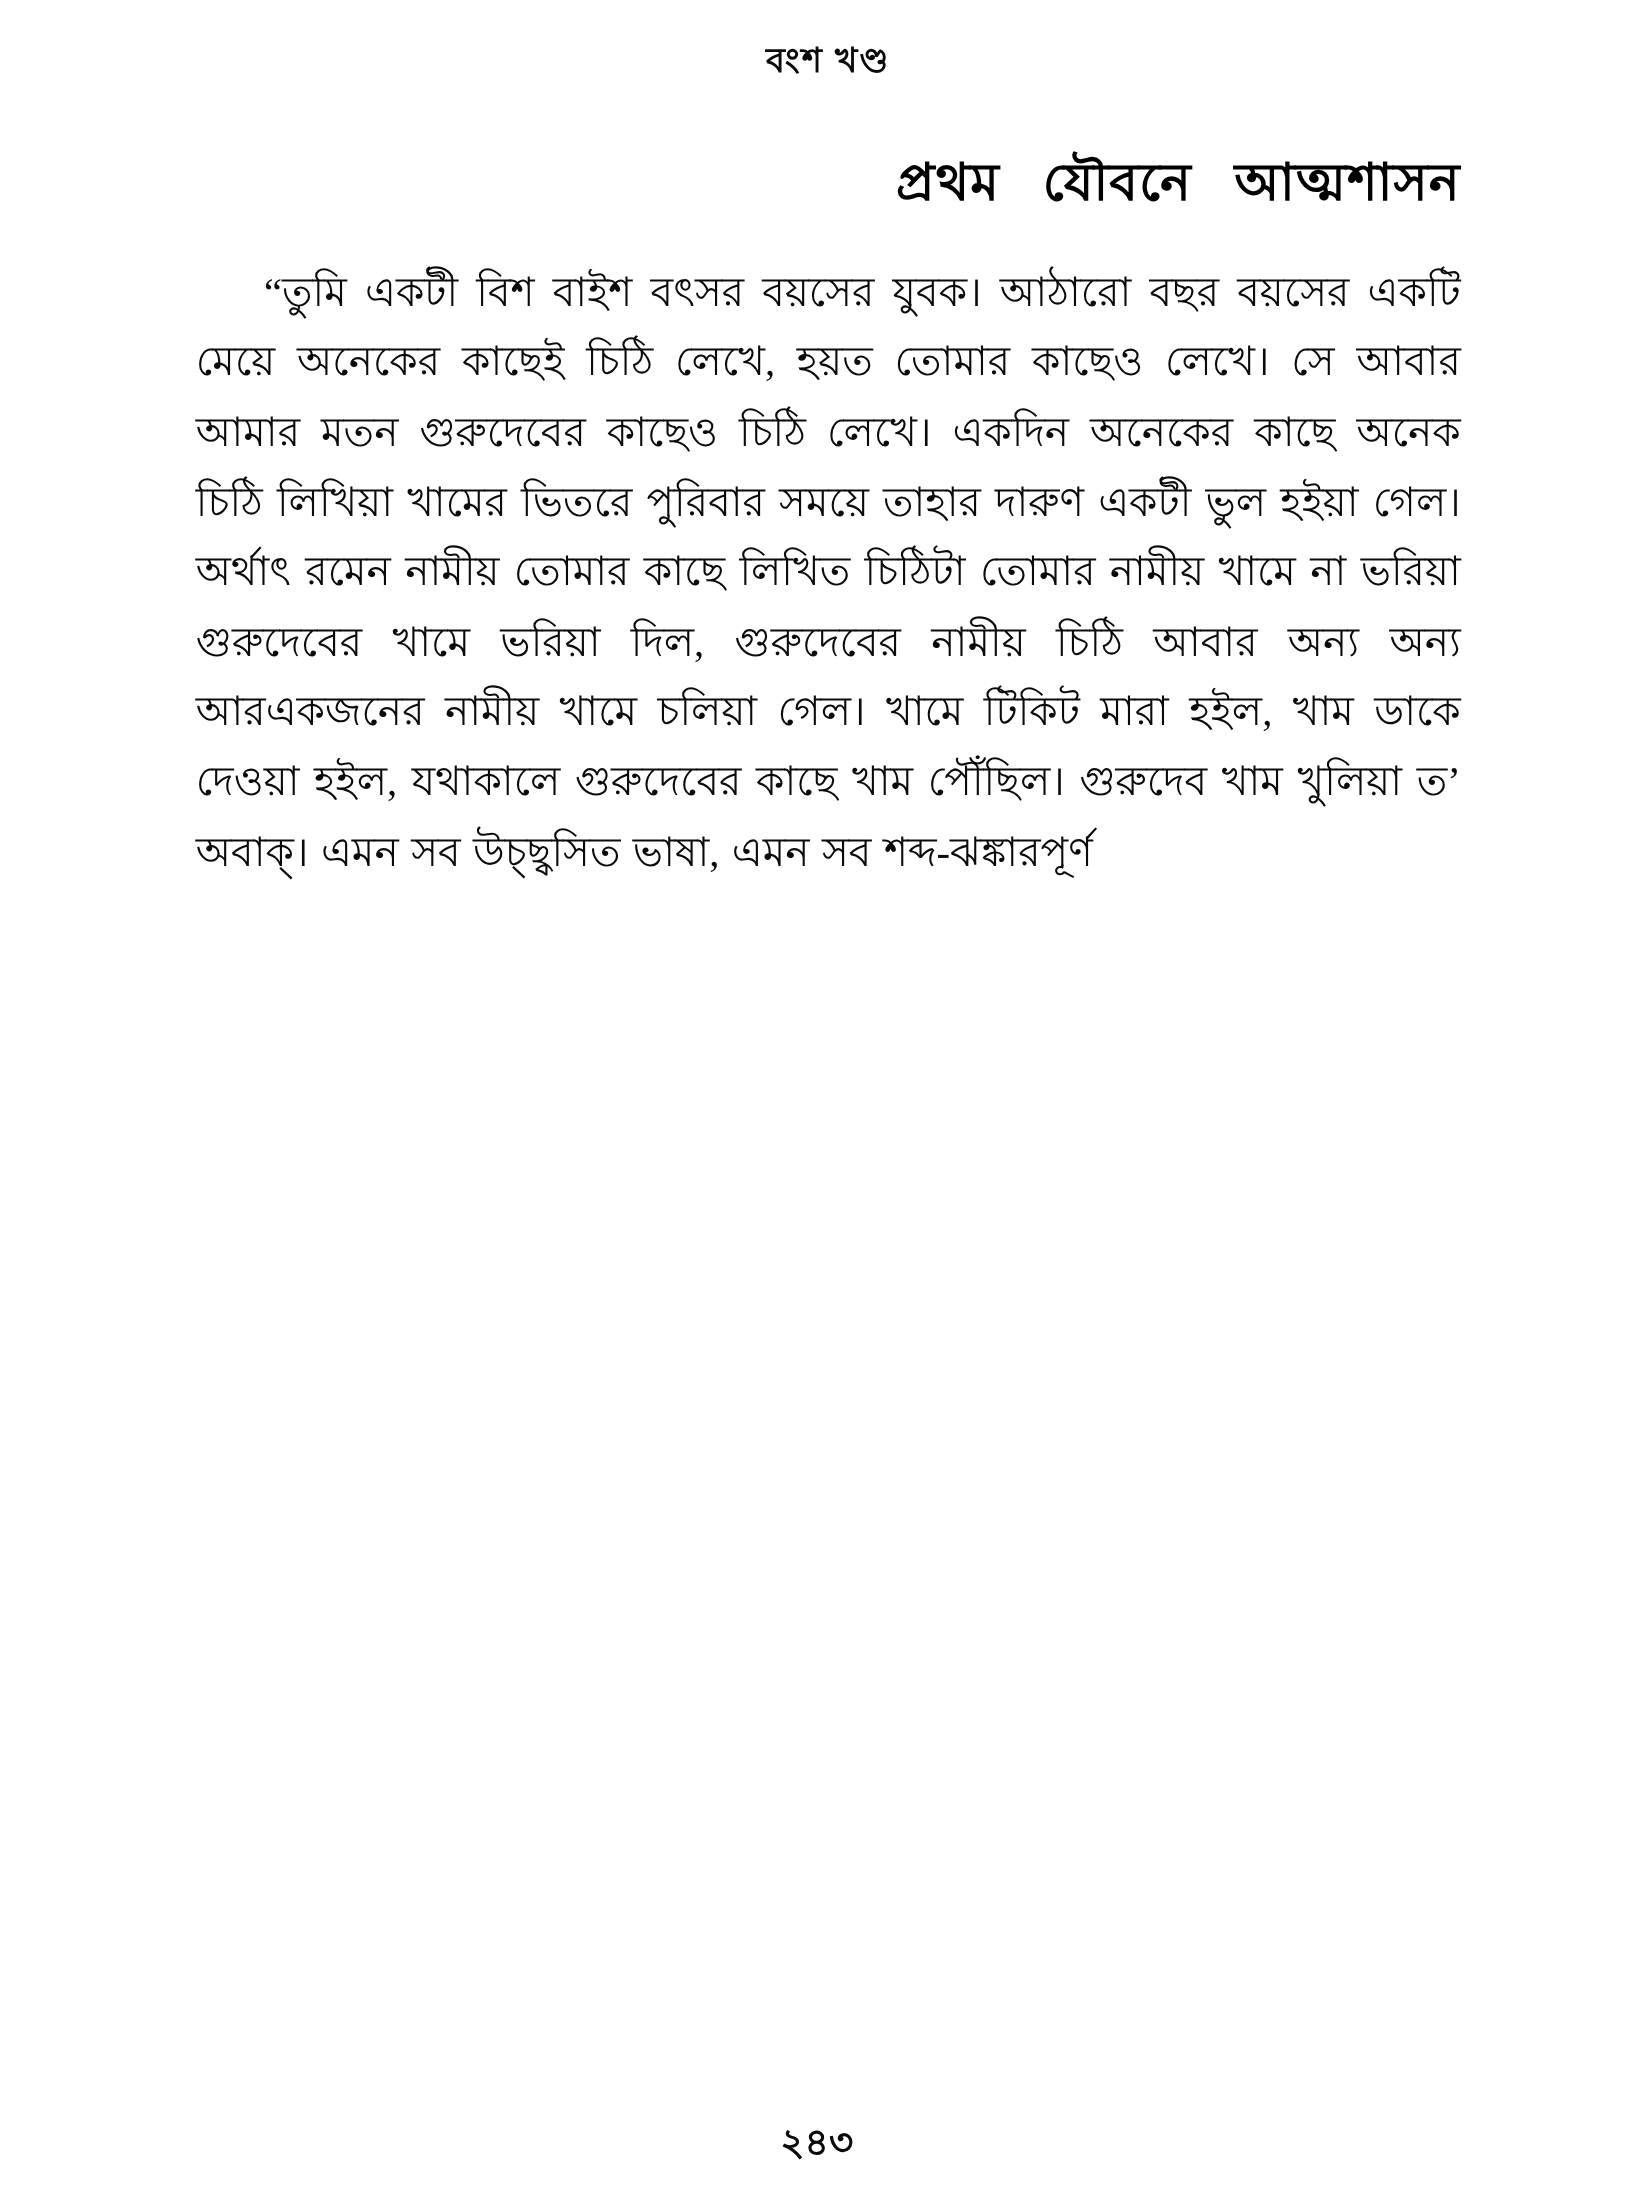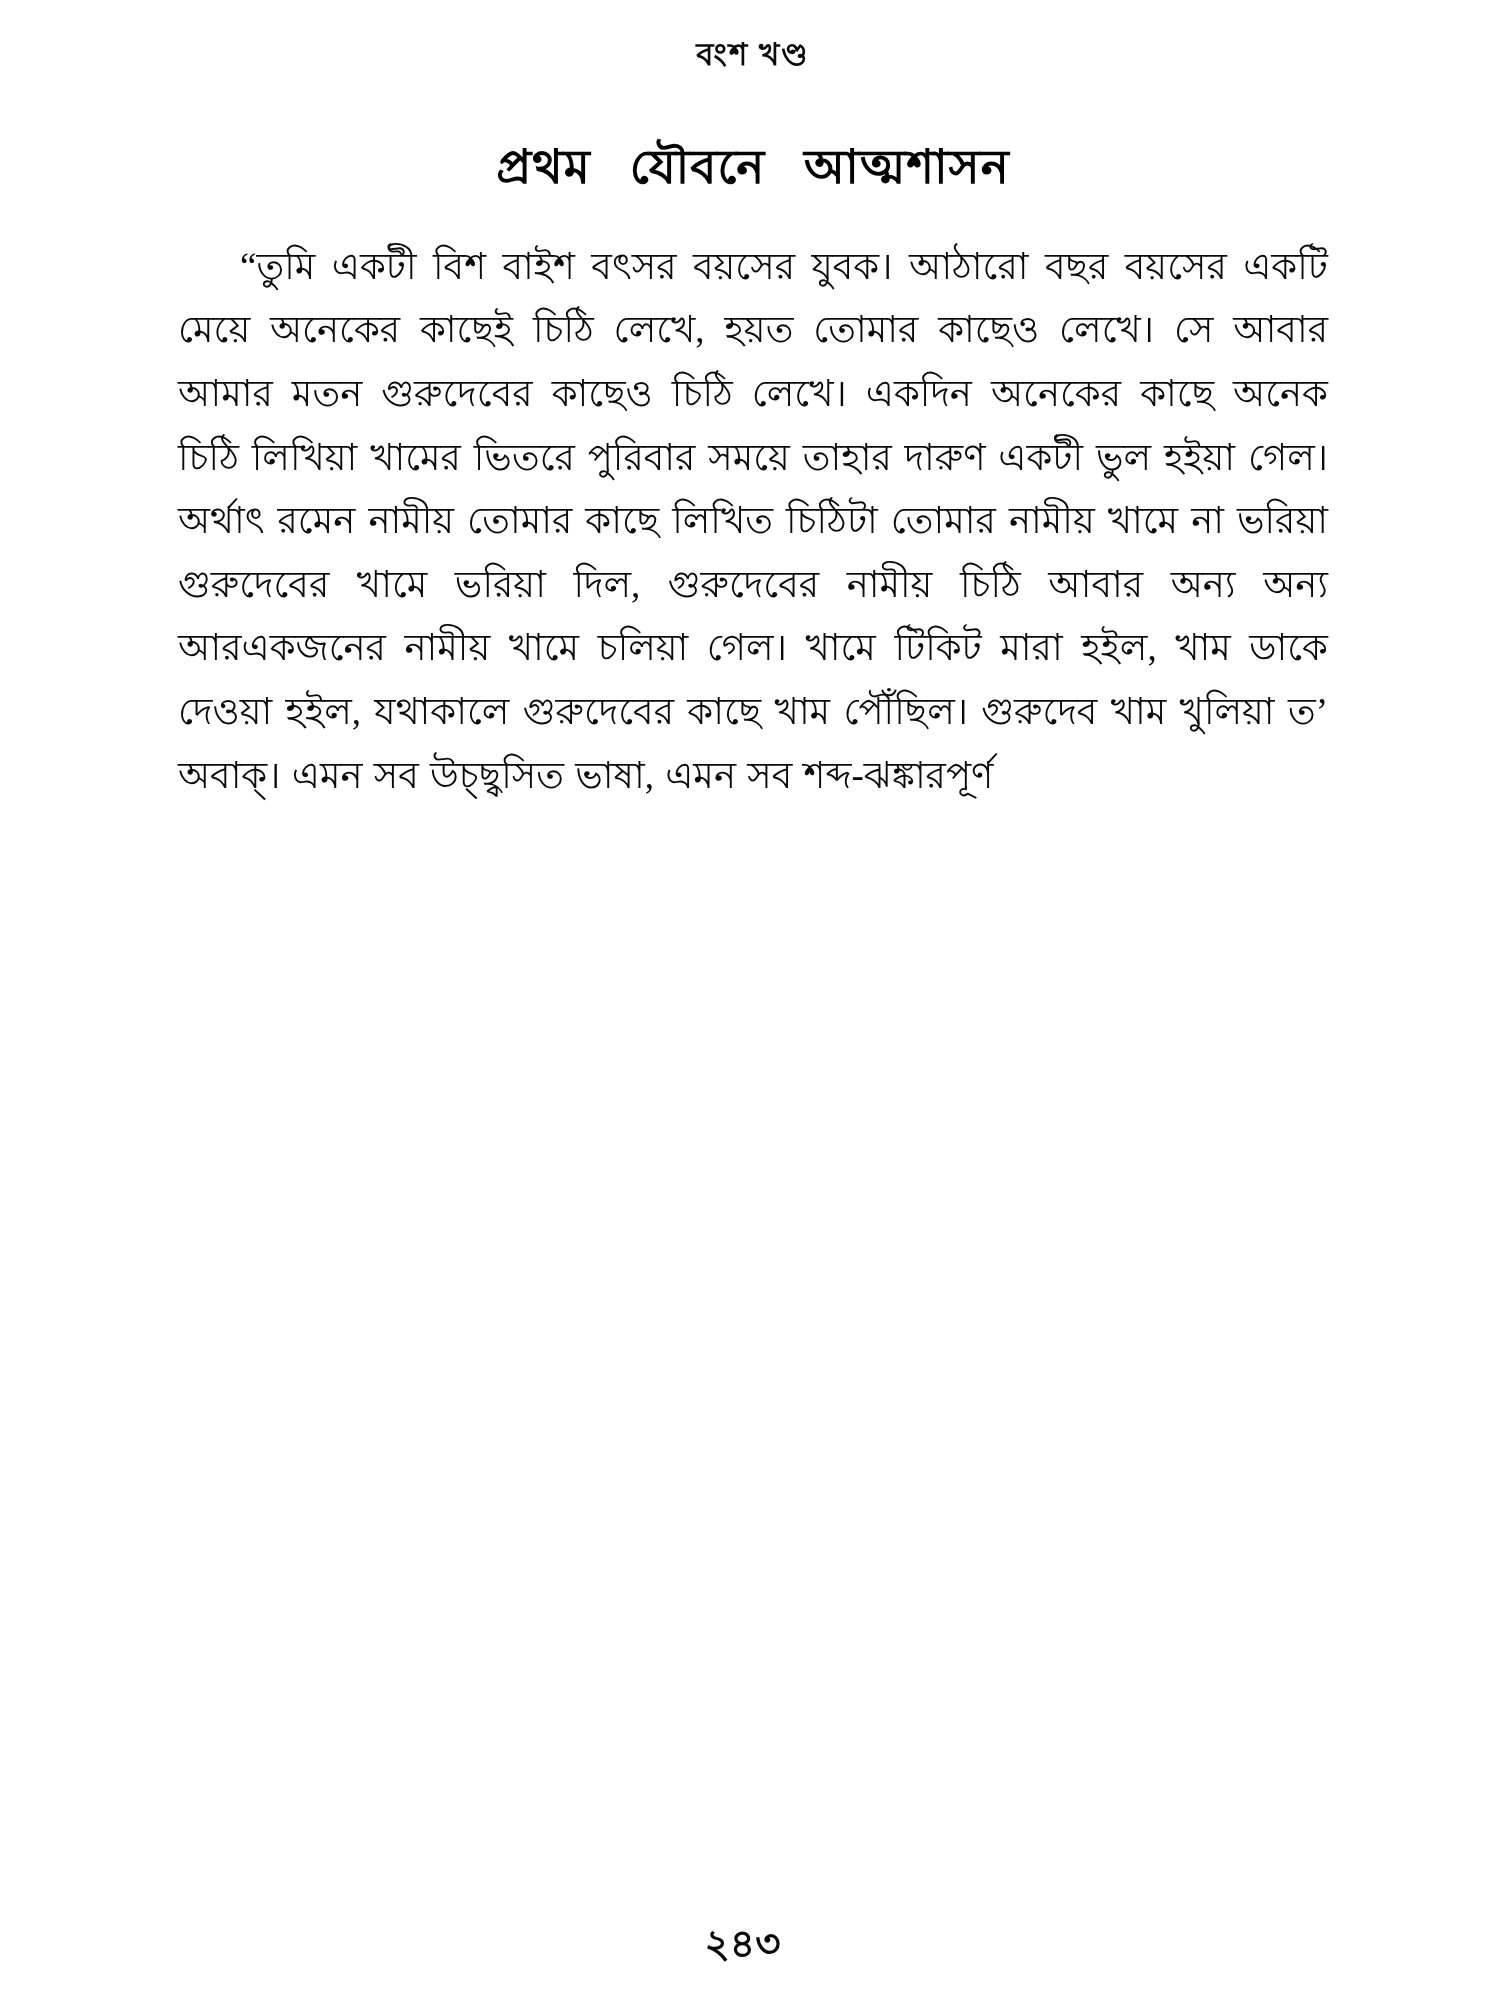--- a/index.html
+++ b/index.html
@@ -47,21 +47,21 @@
     color: #0a0a0a;
     word-spacing: 2px;
   }
   .para.continued {
     text-indent: 0;
   }
   .para.indent {
     text-indent: 62px;
   }
   .section-title {
-    text-align: center;
+    text-align: right;
     font-size: 47px;
     font-weight: 700;
     line-height: 1.42;
     margin: 52px 0 34px 0;
     letter-spacing: 1px;
     color: #000000;
   }
   .section-title .line1 {
     display: block;
     word-spacing: 26px;
@@ -72,21 +72,21 @@
   }
   .body-block .para {
     margin-bottom: 0;
   }
   .page-number {
     position: absolute;
     left: 0;
     right: 0;
     bottom: 22px;
     text-align: center;
-    font-size: 39px;
+    font-size: 34px;
     font-weight: 600;
     color: #0a0a0a;
   }
 </style>
 </head>
 <body>
 
 <div class="page">
 
   <div class="content">

